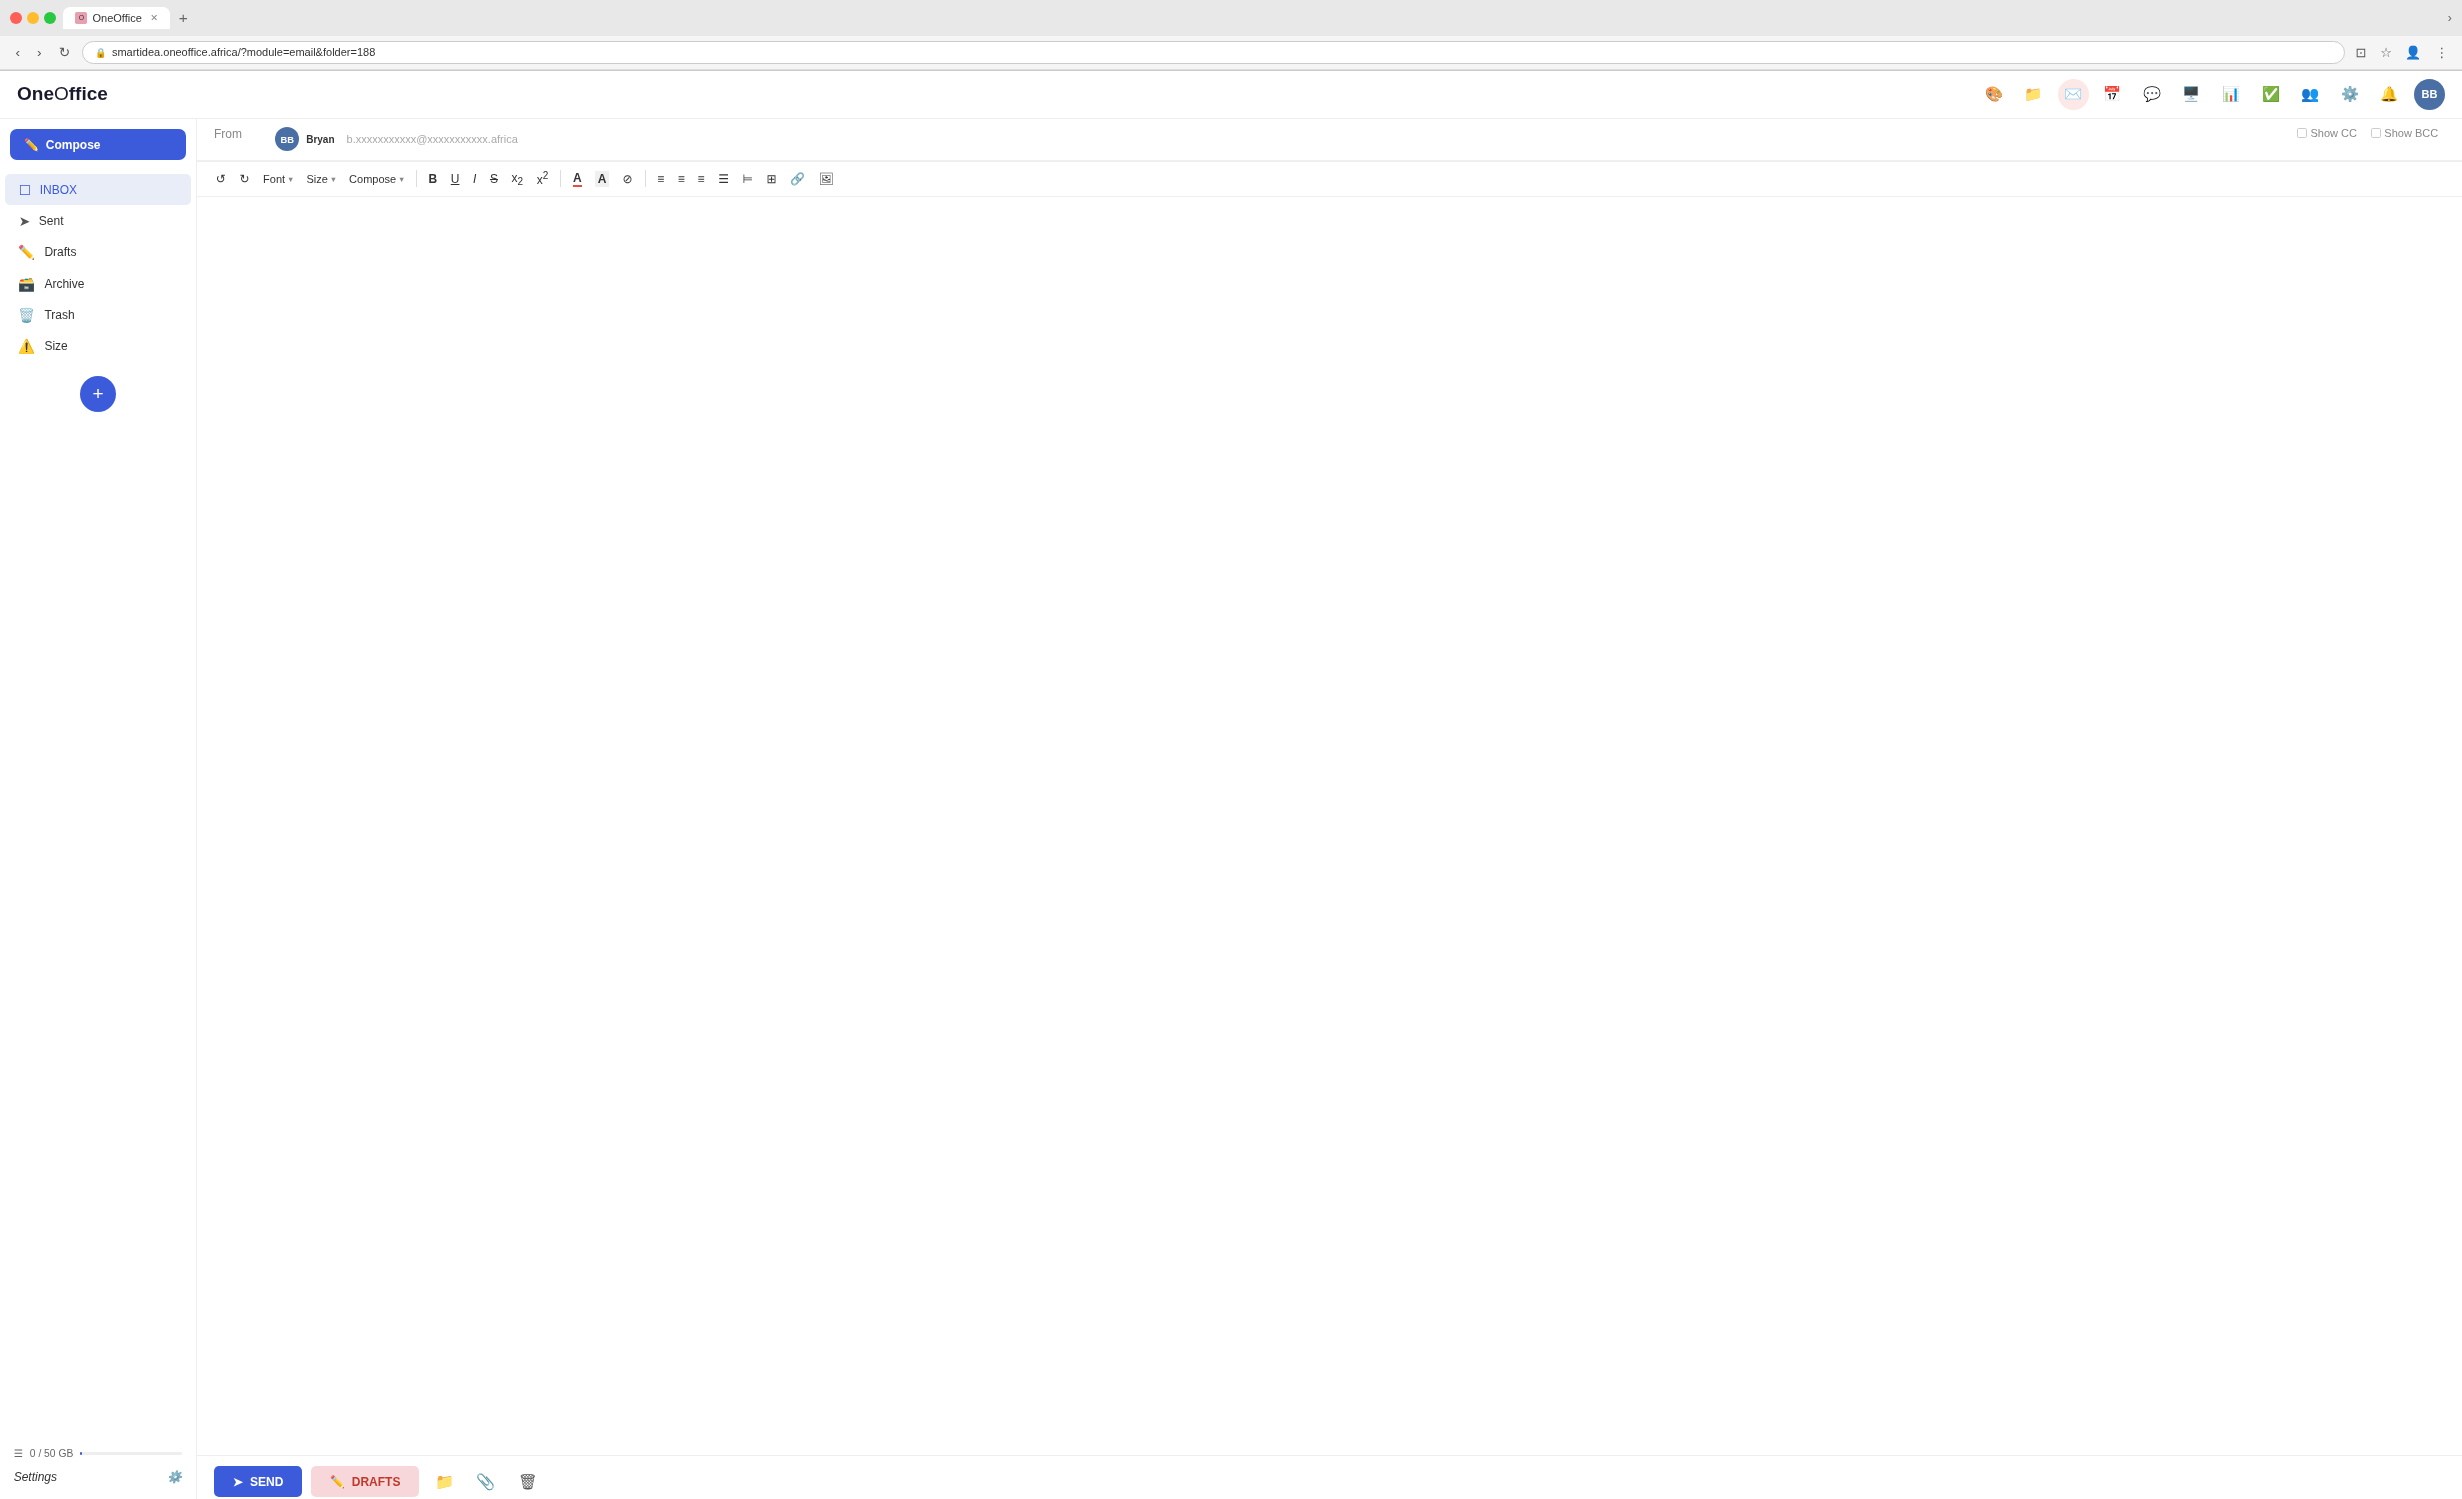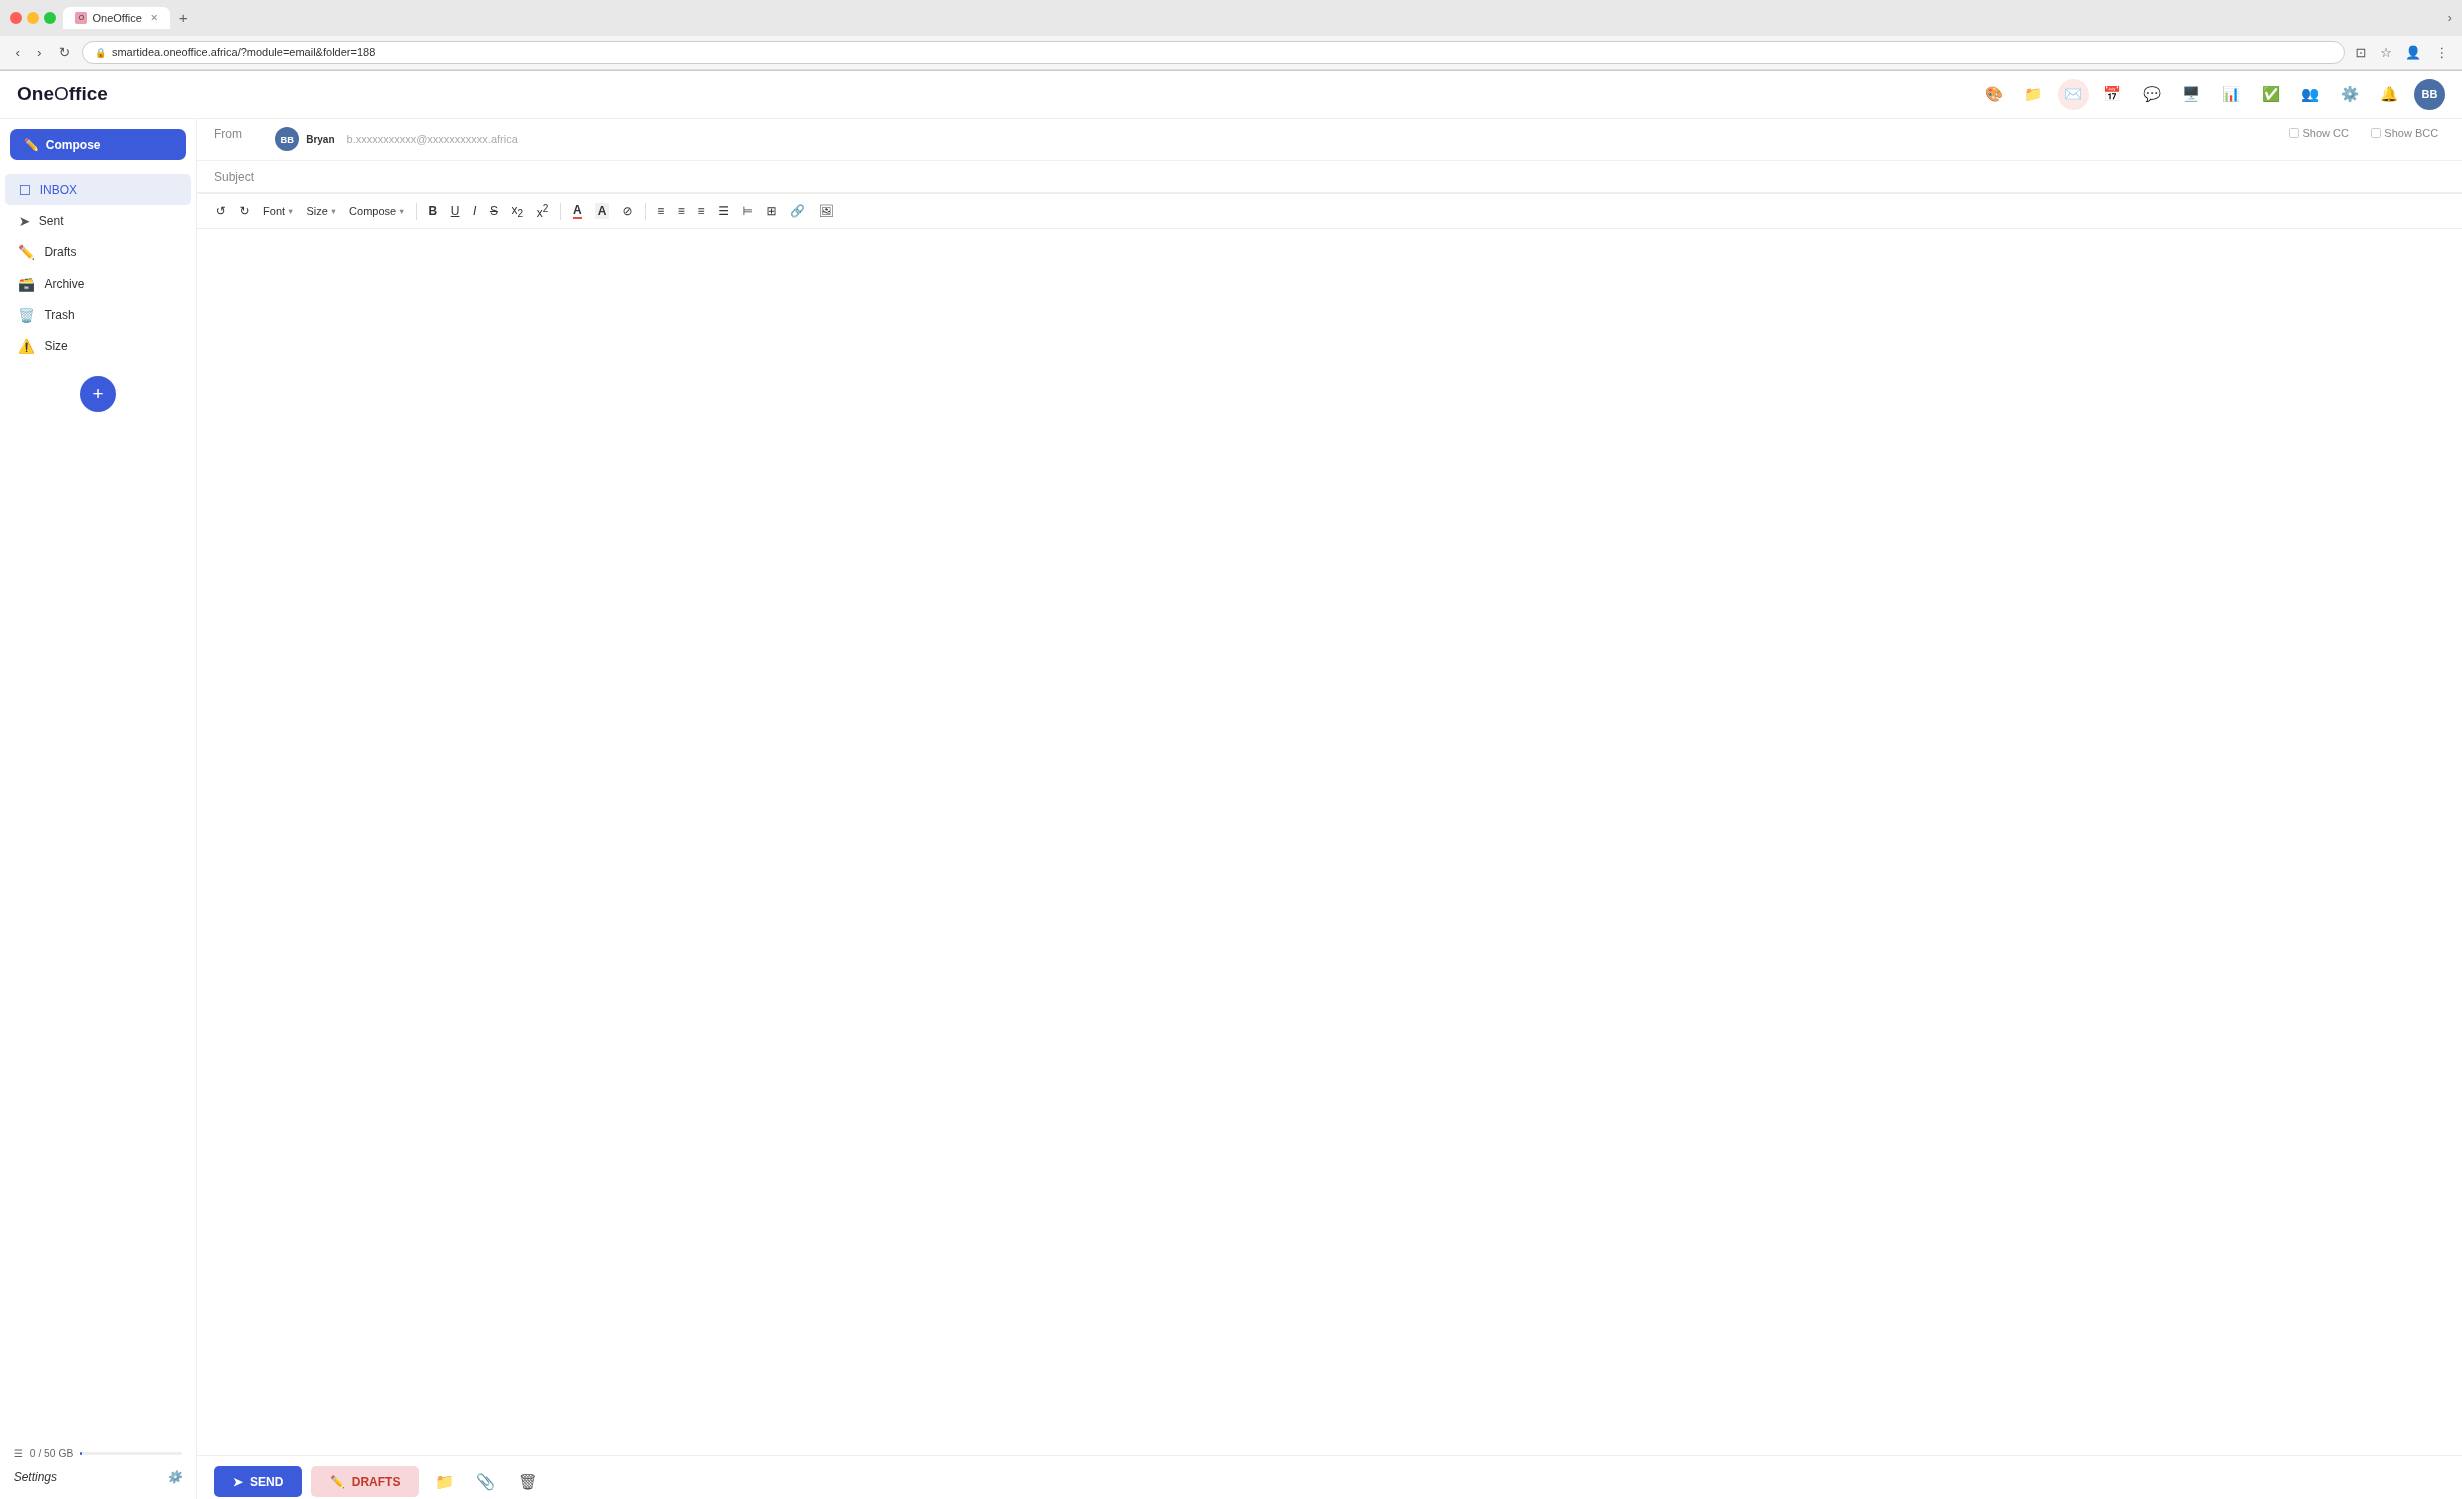--- a/index.html
+++ b/index.html
@@ -333,21 +333,20 @@
       font-size: 12px;
       color: #333;
     }
     .cc-bcc-label {
       font-size: 11px;
       color: #888;
       cursor: pointer;
       display: flex;
       align-items: center;
       gap: 3.4px;
-      margin-left: 8px;
     }
     .cc-bcc-checkbox {
       width: 10.3px;
       height: 10.3px;
       border: 0.9px solid #ccc;
       border-radius: 1.7px;
       display: inline-block;
     }
 
     
@@ -586,24 +585,20 @@
               <span>Show CC</span>
             </div>
             <div class="cc-bcc-label">
               <span class="cc-bcc-checkbox"></span>
               <span>Show BCC</span>
             </div>
           </div>
         </div>
 
 
-        <div class="compose-field-row">
-          <span class="compose-field-label">Subject</span>
-          <input class="subject-input" type="text" style="">
-        </div>
       </div>
 
       <div class="formatting-toolbar">
         <button class="ft-btn">
           <span>↺</span>
         </button>
         <button class="ft-btn">
           <span>↻</span>
         </button>
 

